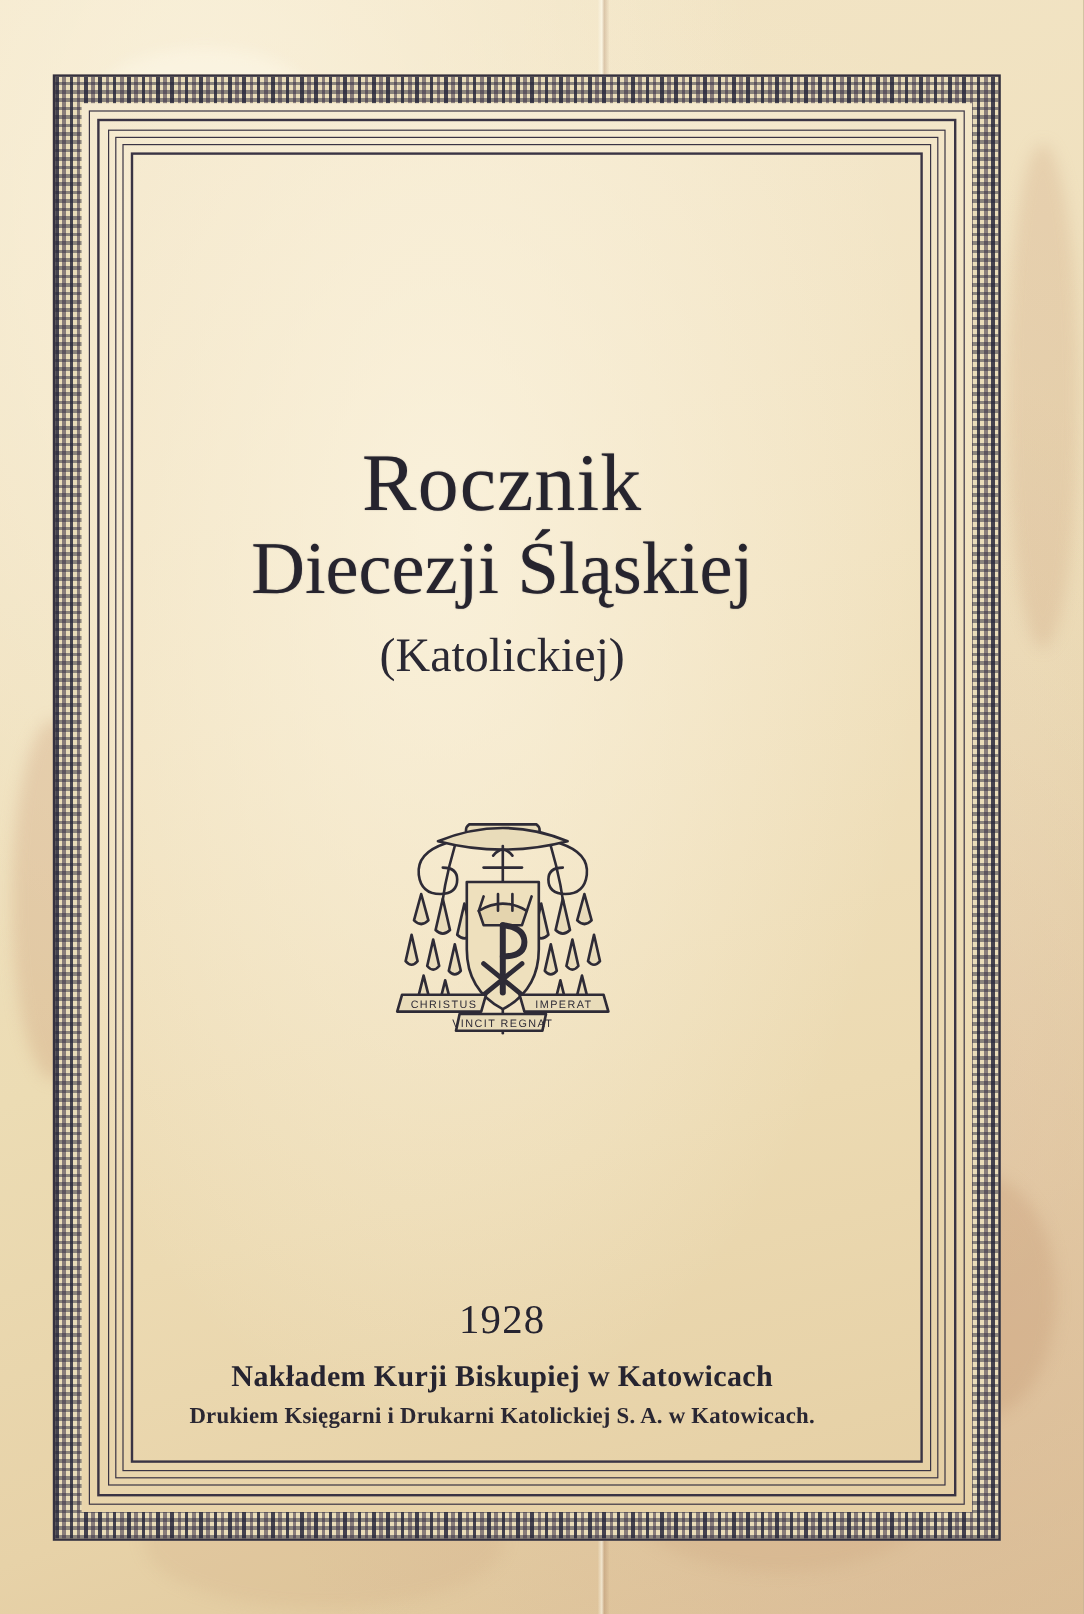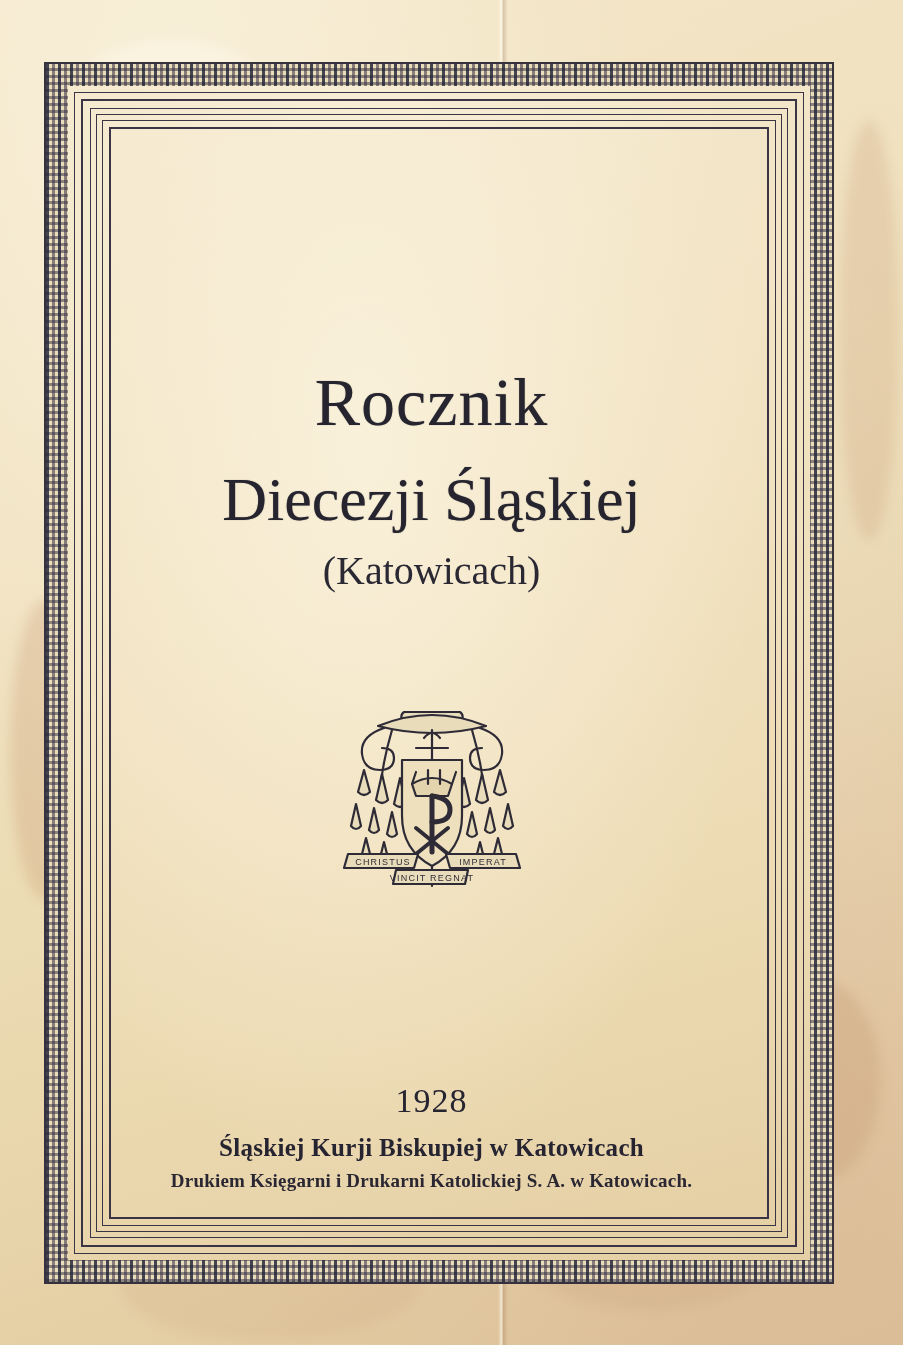--- a/index.html
+++ b/index.html
@@ -114,40 +114,40 @@
     position: absolute;
     left: 24px; top: 24px; right: 24px; bottom: 24px;
     background:
       radial-gradient(ellipse at 40% 30%, rgba(252,245,226,0.75) 0%, rgba(252,245,226,0) 65%),
       linear-gradient(165deg, #f4e8cd 0%, #f1e2c0 40%, #ecdab2 72%, #e5cfa4 100%);
   }
 
   
   .content {
     position: absolute;
-    left: 44px;
+    left: 31px;
     top: 62px;
     width: 775px;
     height: 1222px;
     box-sizing: border-box;
     padding: 95px 80px 80px;
     text-align: center;
   }
   .title-main {
     font-size: 68px;
     line-height: 1.05;
     letter-spacing: 1px;
     margin-top: 210px;
     color: #26242e;
     text-shadow: 0 0 1px rgba(40,38,48,.5);
   }
   .title-sub {
     font-size: 62px;
     line-height: 1.08;
-    margin-top: 28px;
+    margin-top: 3px;
     letter-spacing: 0px;
     color: #26242e;
     text-shadow: 0 0 1px rgba(40,38,48,.5);
   }
   .title-paren {
     font-size: 40px;
     margin-top: 14px;
     color: #2a2833;
   }
 
@@ -216,21 +216,21 @@
     <div class="line l3"></div>
     <div class="line l4"></div>
     <div class="line l5"></div>
     <div class="line l6"></div>
   </div>
 
   <div class="content">
 
     <div class="title-main">Rocznik</div>
     <div class="title-sub">Diecezji Śląskiej</div>
-    <div class="title-paren">(Katowicach)</div>
+    <div class="title-paren">(Katolickiej)</div>
 
     <div class="crest">
       <svg viewBox="0 0 240 240" fill="none" stroke="#2e2b36" stroke-width="2.2" stroke-linecap="round" stroke-linejoin="round">
 
         <path d="M92 34 h56 a6 6 0 0 1 0 10 h-56 a6 6 0 0 1 0-10 z" fill="#e9dcba"></path>
         <path d="M66 48 q54 -22 108 0 q-54 14 -108 0 z" fill="#e9dcba"></path>
 
         <path d="M72 50 q-24 8 -22 26 q2 16 18 16 q14 0 14 -12 q0 -10 -12 -10"></path>
         <path d="M168 50 q24 8 22 26 q-2 16 -18 16 q-14 0 -14 -12 q0 -10 12 -10"></path>
         <path d="M80 52 q-10 34 -12 62"></path>
@@ -276,18 +276,18 @@
         <path d="M134 176 h70 l4 14 h-70 z" fill="#e9dcba"></path>
         <path d="M84 192 h72 l-3 14 h-72 z" fill="#e9dcba"></path>
         <text x="71" y="187" font-family="Liberation Sans, sans-serif" font-size="9" fill="#2e2b36" stroke="none" text-anchor="middle" letter-spacing="1.2">CHRISTUS</text>
         <text x="171" y="187" font-family="Liberation Sans, sans-serif" font-size="9" fill="#2e2b36" stroke="none" text-anchor="middle" letter-spacing="1.2">IMPERAT</text>
         <text x="120" y="203" font-family="Liberation Sans, sans-serif" font-size="9" fill="#2e2b36" stroke="none" text-anchor="middle" letter-spacing="1.2">VINCIT REGNAT</text>
       </svg>
     </div>
 
     <div class="imprint">
       <div class="year">1928</div>
-      <div class="pub1">Śląskiej Kurji Biskupiej w Katowicach</div>
+      <div class="pub1">Nakładem Kurji Biskupiej w Katowicach</div>
       <div class="pub2">Drukiem  Księgarni i Drukarni Katolickiej S. A. w Katowicach.</div>
     </div>
 
   </div>
 </div>
 
 </body></html>

